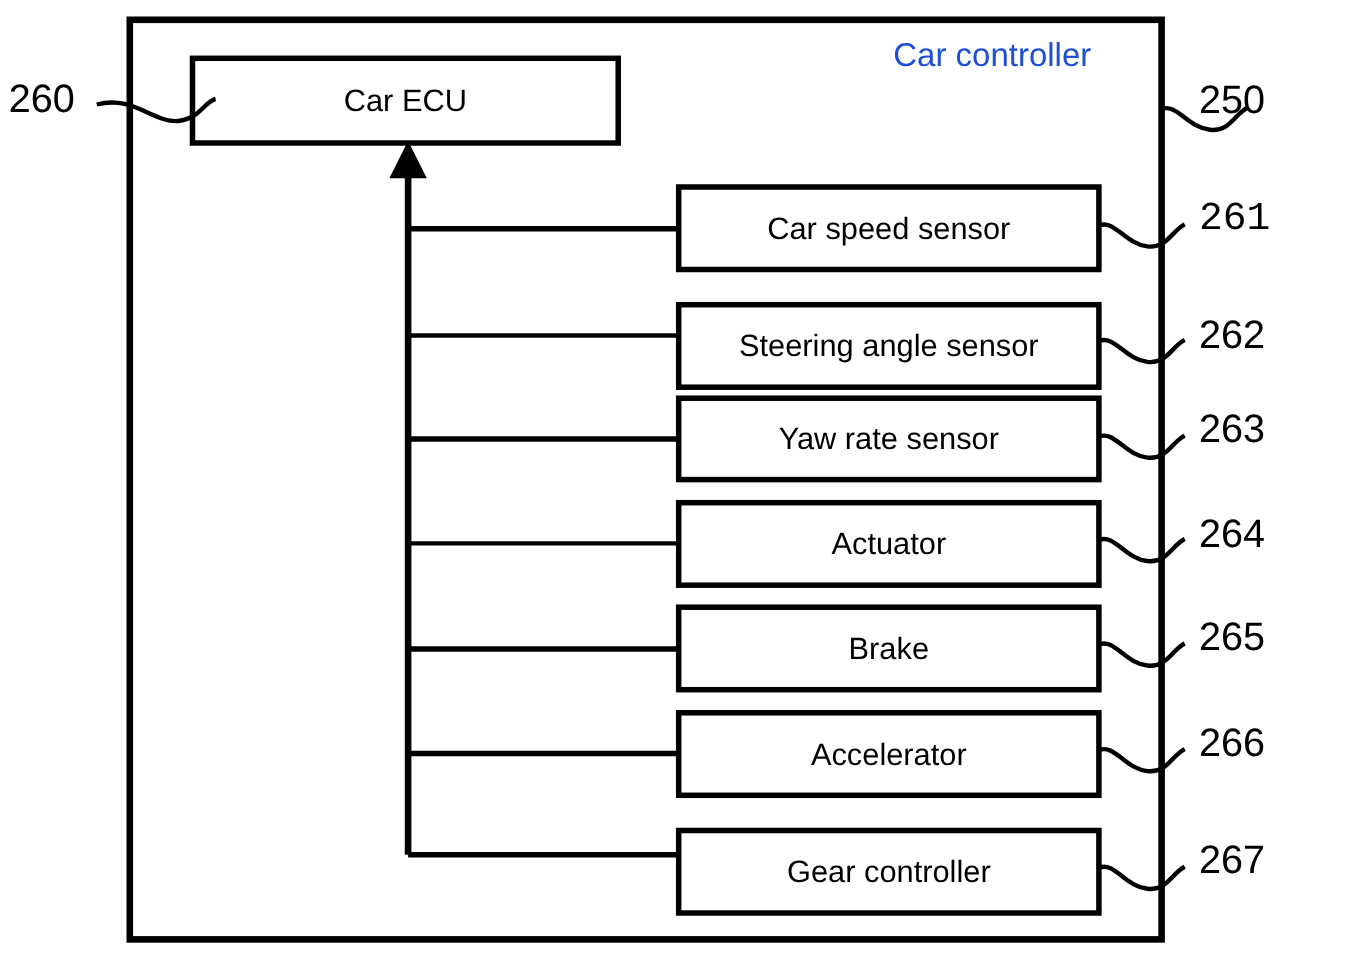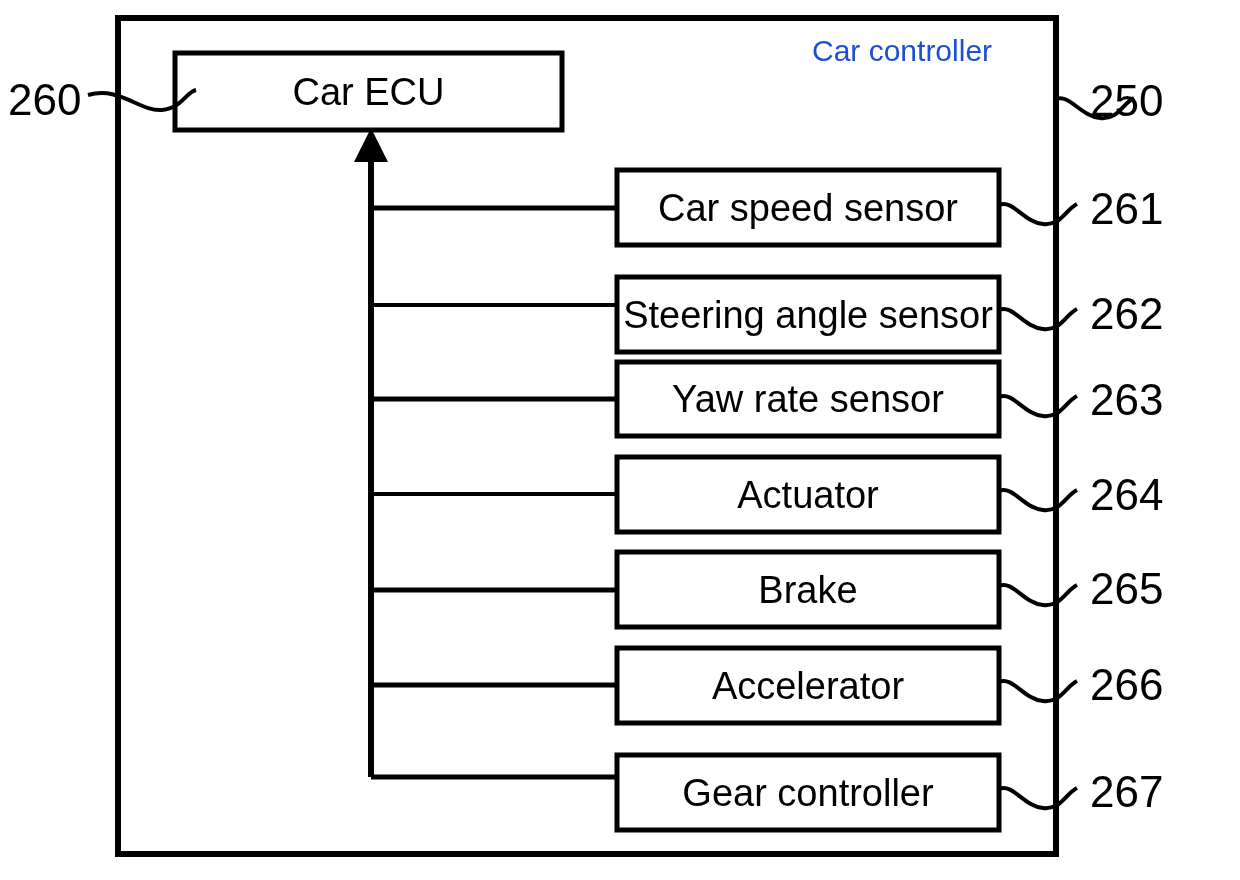--- a/index.html
+++ b/index.html
@@ -25,34 +25,33 @@
     top: 0;
     width: 1240px;
     height: 880px;
   }
   .box-label {
     position: absolute;
     display: flex;
     align-items: center;
     justify-content: center;
     font-family: "Liberation Sans", sans-serif;
-    font-size: 38px;
+    font-size: 28px;
     line-height: 1;
     color: #000000;
     white-space: nowrap;
     pointer-events: none;
   }
   .ref-num {
     position: absolute;
     font-family: "Liberation Sans", sans-serif;
-    font-size: 44px;
+    font-size: 36px;
     line-height: 1;
     color: #000000;
     white-space: nowrap;
-    margin-top: 6px;
   }
   .outer-title {
     position: absolute;
     font-family: "Liberation Sans", sans-serif;
     font-size: 30px;
     line-height: 1;
     color: #1d4ed8;
     white-space: nowrap;
   }
 </style>
@@ -109,21 +108,21 @@
   <div class="box-label" style="left:617px; top:362px; width:382px; height:74px;">Yaw rate sensor</div>
   <div class="box-label" style="left:617px; top:457px; width:382px; height:75px;">Actuator</div>
   <div class="box-label" style="left:617px; top:552px; width:382px; height:75px;">Brake</div>
   <div class="box-label" style="left:617px; top:648px; width:382px; height:75px;">Accelerator</div>
   <div class="box-label" style="left:617px; top:755px; width:382px; height:75px;">Gear controller</div>
 
   <div class="ref-num" style="left:8px; top:72px;">260</div>
 
   <div class="ref-num" style="left:1090px; top:73px;">250</div>
 
-  <div class="ref-num" style="left:1090px; top:181px;">261</div>
+  <div class="ref-num" style="left:1090px; top:181px;font-family:Liberation Mono, monospace;">261</div>
   <div class="ref-num" style="left:1090px; top:286px;">262</div>
   <div class="ref-num" style="left:1090px; top:372px;">263</div>
   <div class="ref-num" style="left:1090px; top:467px;">264</div>
   <div class="ref-num" style="left:1090px; top:561px;">265</div>
   <div class="ref-num" style="left:1090px; top:657px;">266</div>
   <div class="ref-num" style="left:1090px; top:764px;text-align:right;">267</div>
 
 </div>
 
 </body></html>

